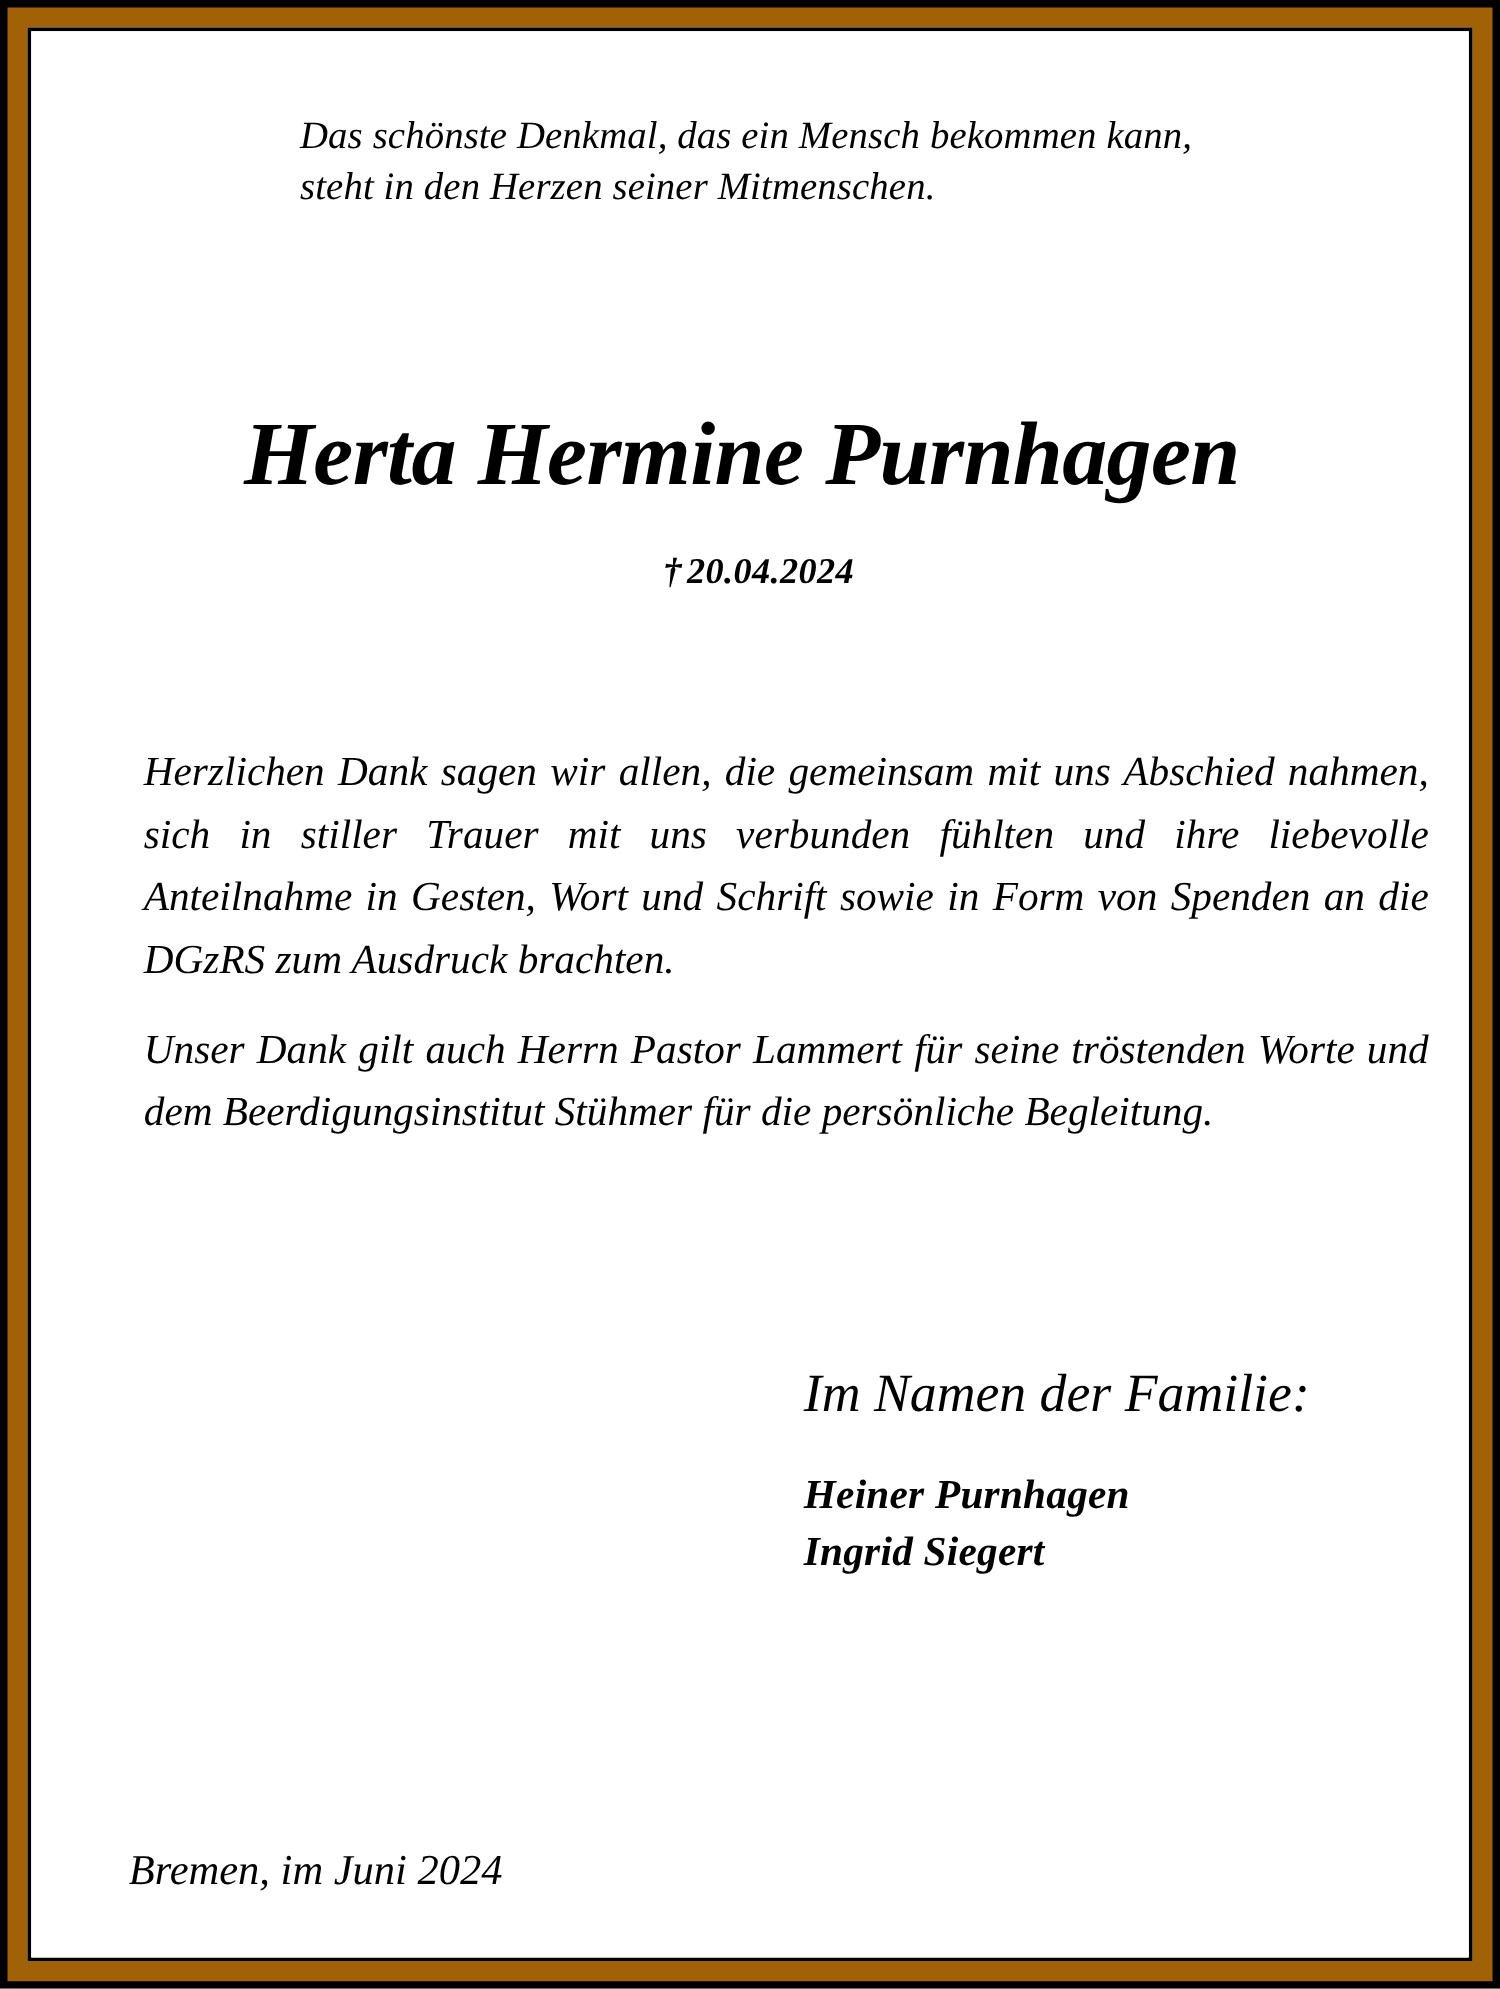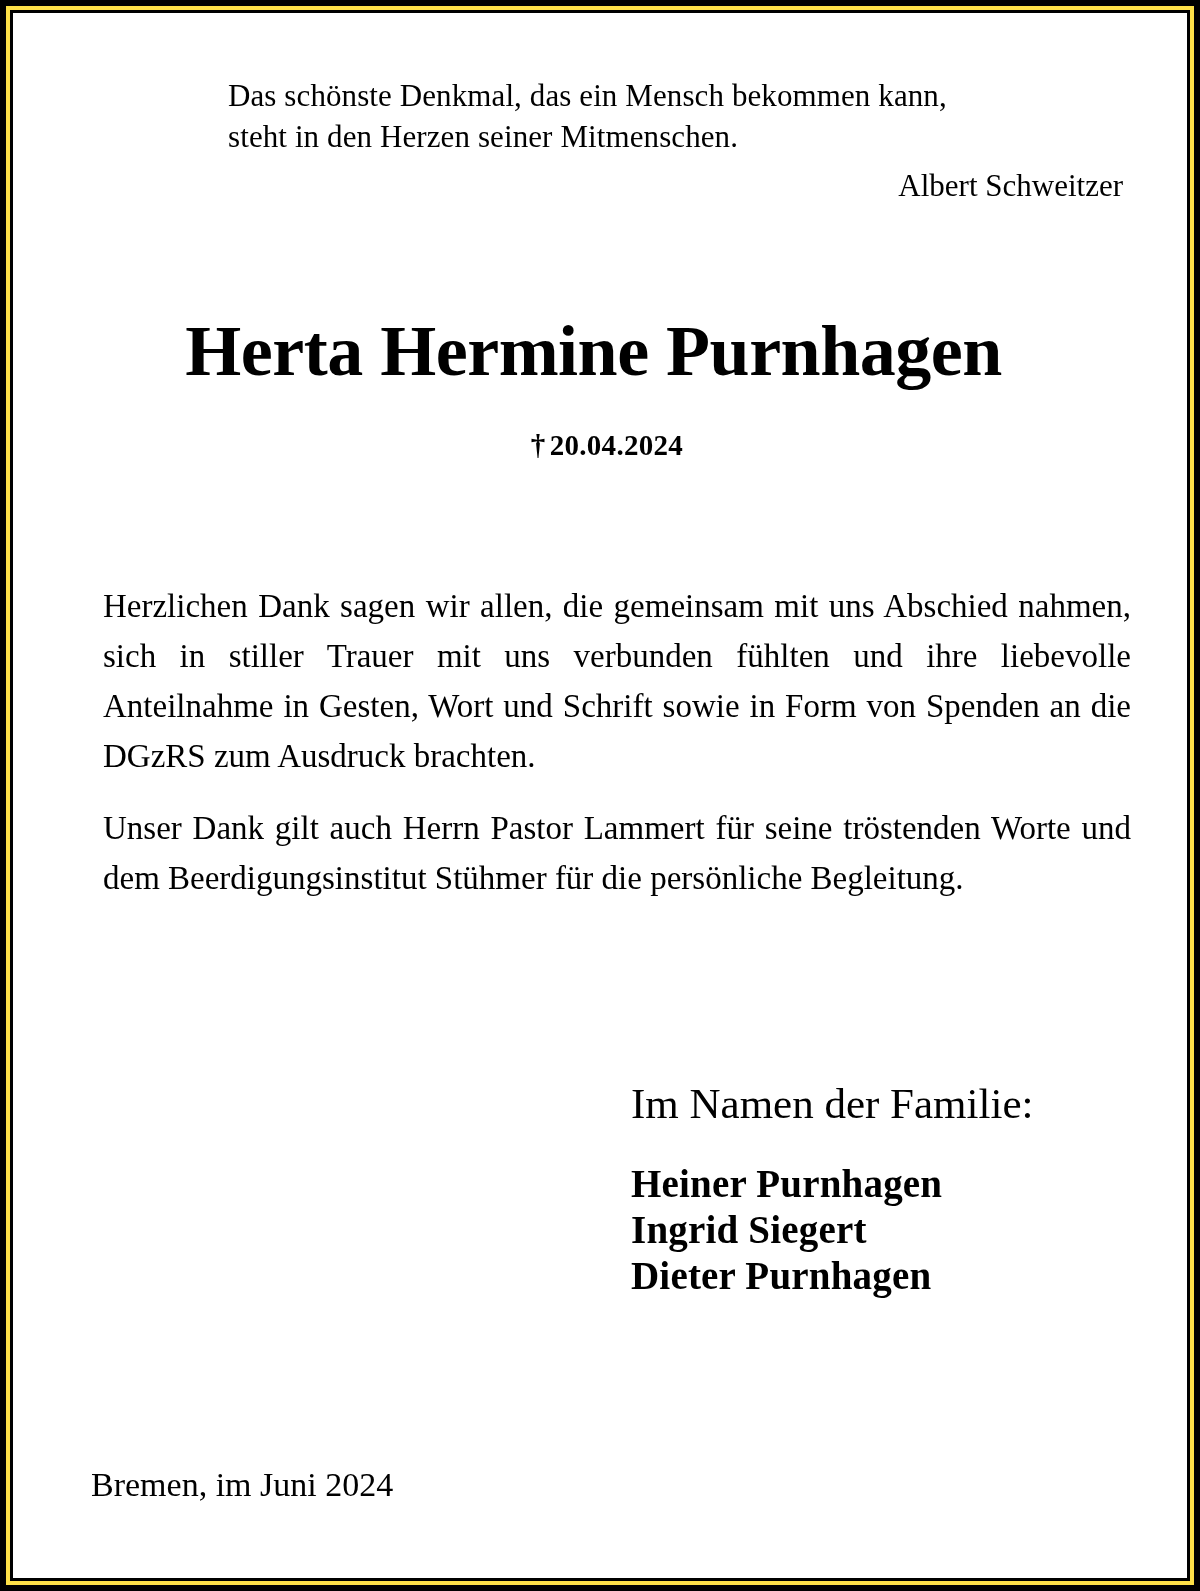--- a/index.html
+++ b/index.html
@@ -19,22 +19,23 @@
     box-sizing: border-box;
     background: #000000;
     padding: 6px;
     overflow: hidden;
   }
 
   .notice-gap {
     width: 100%;
     height: 100%;
     box-sizing: border-box;
-    background: #fde047;
-    padding: 4px;
+    background: #a16207;
+    padding: 16px;
+    font-style: italic;
   }
 
   .notice-inner-rule {
     width: 100%;
     height: 100%;
     box-sizing: border-box;
     border: 3px solid #000000;
     background: #ffffff;
   }
 
@@ -124,21 +125,21 @@
     left: 618px;
     top: 1070px;
     width: 500px;
   }
   .family-intro {
     font-size: 43px;
     line-height: 42px;
     margin-bottom: 36px;
   }
   .family-name {
-    font-size: 39px;
+    font-size: 33px;
     line-height: 46px;
     font-weight: bold;
     letter-spacing: 0.2px;
   }
 
   
   .place-date {
     position: absolute;
     left: 78px;
     top: 1452px;
@@ -150,39 +151,37 @@
 <body>
 
 <div class="notice">
   <div class="notice-gap">
     <div class="notice-inner-rule">
       <div class="content">
 
         <div class="quote-block">
           <div class="quote-line">Das schönste Denkmal, das ein Mensch bekommen kann,</div>
           <div class="quote-line">steht in den Herzen seiner Mitmenschen.</div>
-          <div class="quote-attribution">Albert Schweitzer</div>
         </div>
 
         <div class="deceased-name">Herta Hermine Purnhagen</div>
 
         <div class="death-date">
           <span class="cross-glyph">†</span><span>20.04.2024</span>
         </div>
 
         <div class="body-text">
           <p class="body-paragraph justify-all">Herzlichen Dank sagen wir allen, die gemeinsam mit uns Abschied nahmen, sich in stiller Trauer mit uns verbunden fühlten und ihre liebevolle Anteilnahme in Gesten, Wort und Schrift sowie in Form von Spenden an die DGzRS zum Ausdruck brachten.</p>
           <p class="body-paragraph justify-all">Unser Dank gilt auch Herrn Pastor Lammert für seine tröstenden Worte und dem Beerdigungsinstitut Stühmer für die persönliche Begleitung.</p>
         </div>
 
         <div class="family-block">
           <div class="family-intro">Im Namen der Familie:</div>
           <div class="family-name">Heiner Purnhagen</div>
           <div class="family-name">Ingrid Siegert</div>
-          <div class="family-name">Dieter Purnhagen</div>
         </div>
 
         <div class="place-date">Bremen, im Juni 2024</div>
 
       </div>
     </div>
   </div>
 </div>
 
 </body></html>

